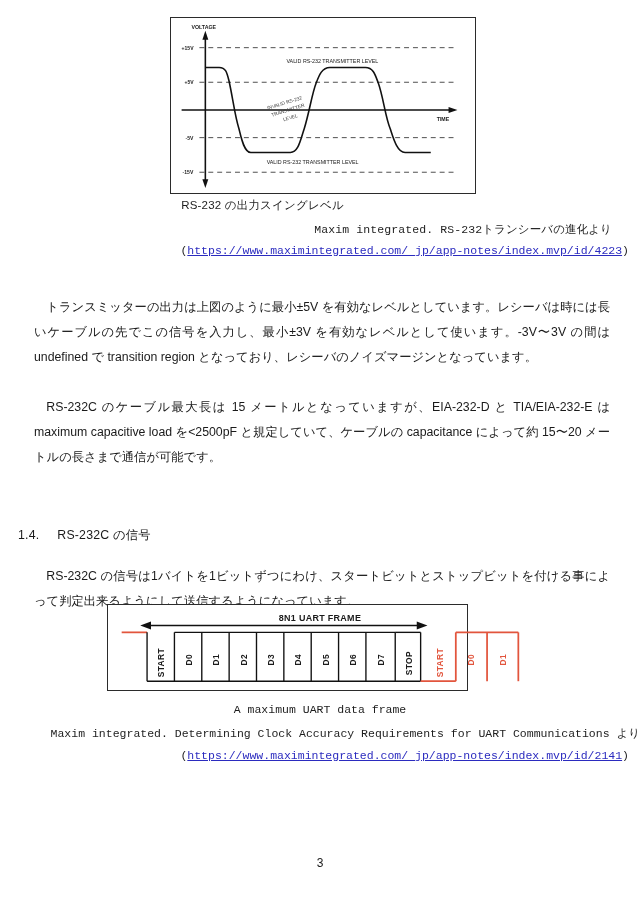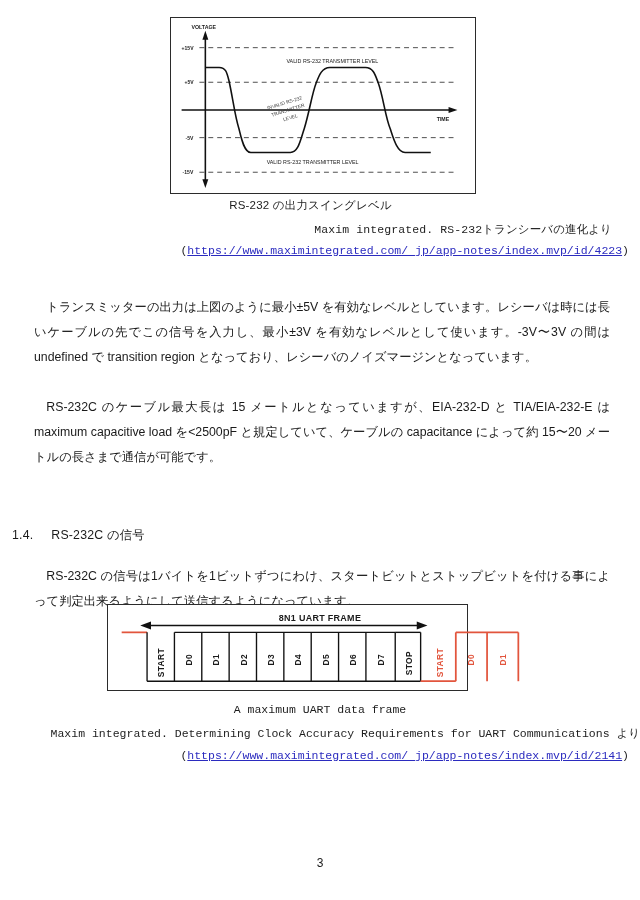--- a/index.html
+++ b/index.html
@@ -41,21 +41,20 @@
     text-align: center;
     font-size: 11.5px;
     letter-spacing: .2px;
     color: #1d1d1d;
   }
 
   .cap1 {
     position: absolute;
     left: 0; top: 198px;
     width: 525px;
-    margin-left: 48px;
   }
   .cred1 {
     position: absolute;
     left: 0; top: 222px;
     width: 612px;
     text-align: right;
     font-size: 11.5px;
     font-family: "Liberation Mono", "DejaVu Sans Mono", monospace;
     letter-spacing: .1px;
     color: #1d1d1d;
@@ -88,21 +87,21 @@
     margin: 12px;
     text-indent: 1em;
   }
 
   .blk-a { top: 283px; }
   .blk-b { top: 383px; }
   .blk-c { top: 458px; }
 
   .heading {
     position: absolute;
-    left: 12px;
+    left: 18px;
     top: 527px;
     font-size: 12.3px;
     color: #1a1a1a;
     letter-spacing: .2px;
   }
   .heading .num { margin-right: 18px; }
 
   .blk-d { top: 552px; }
 
   

